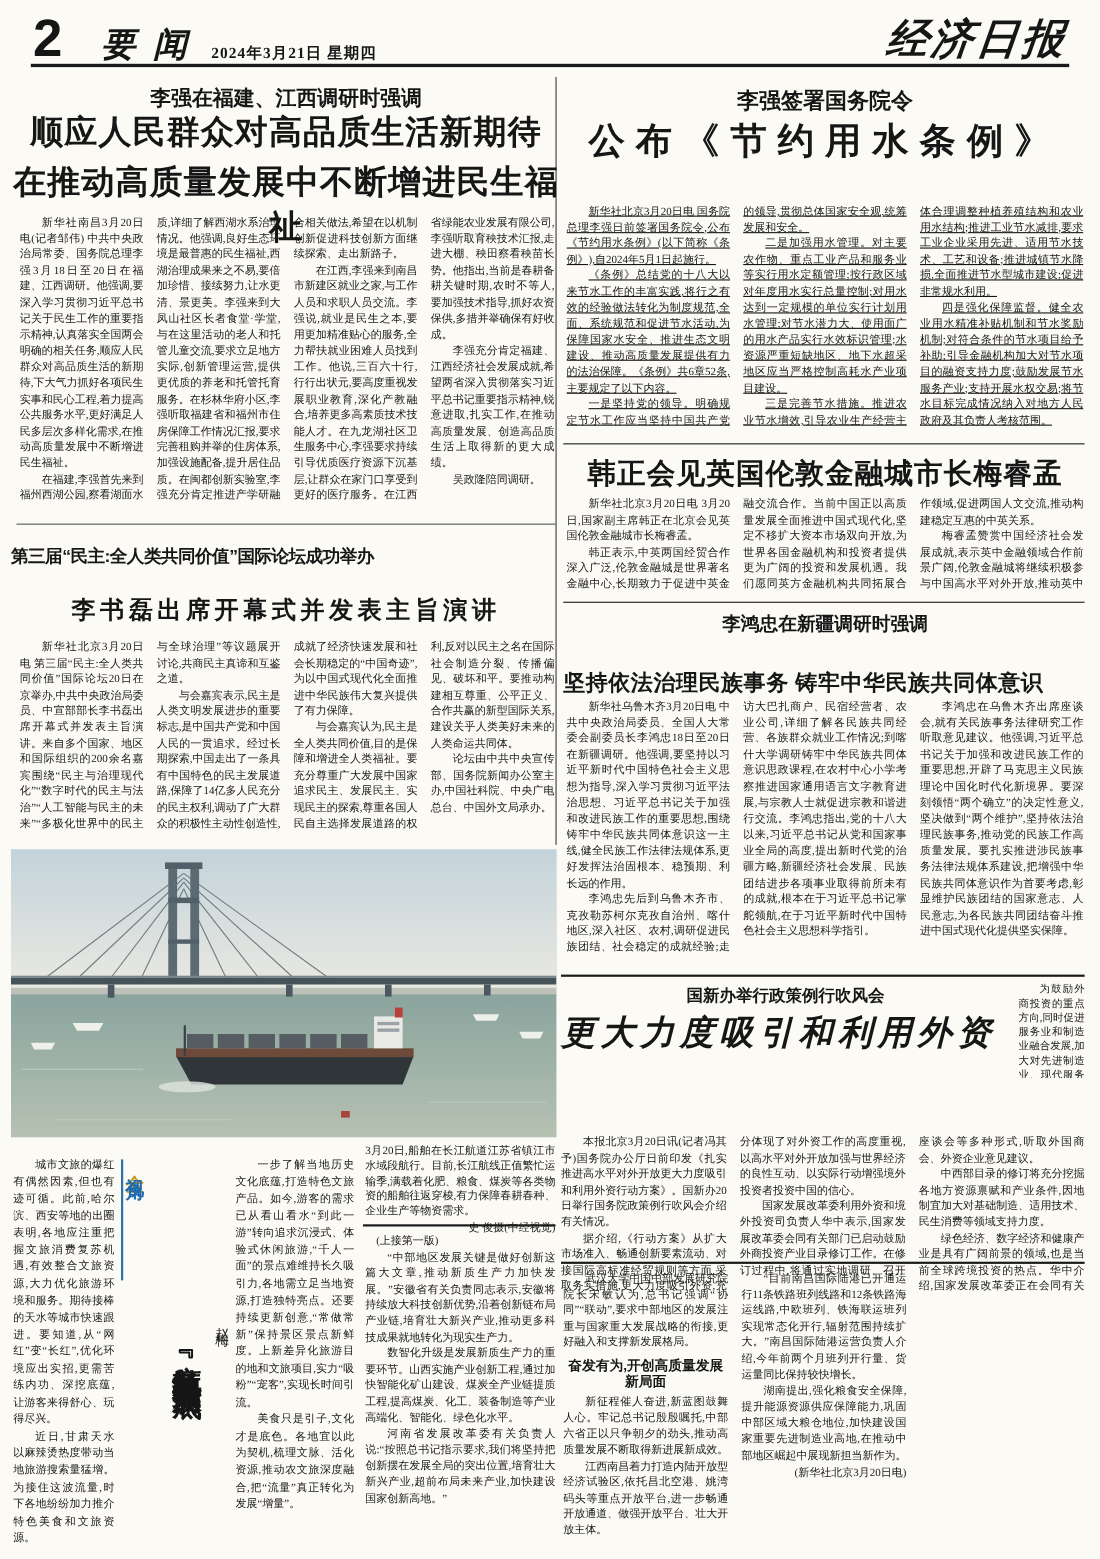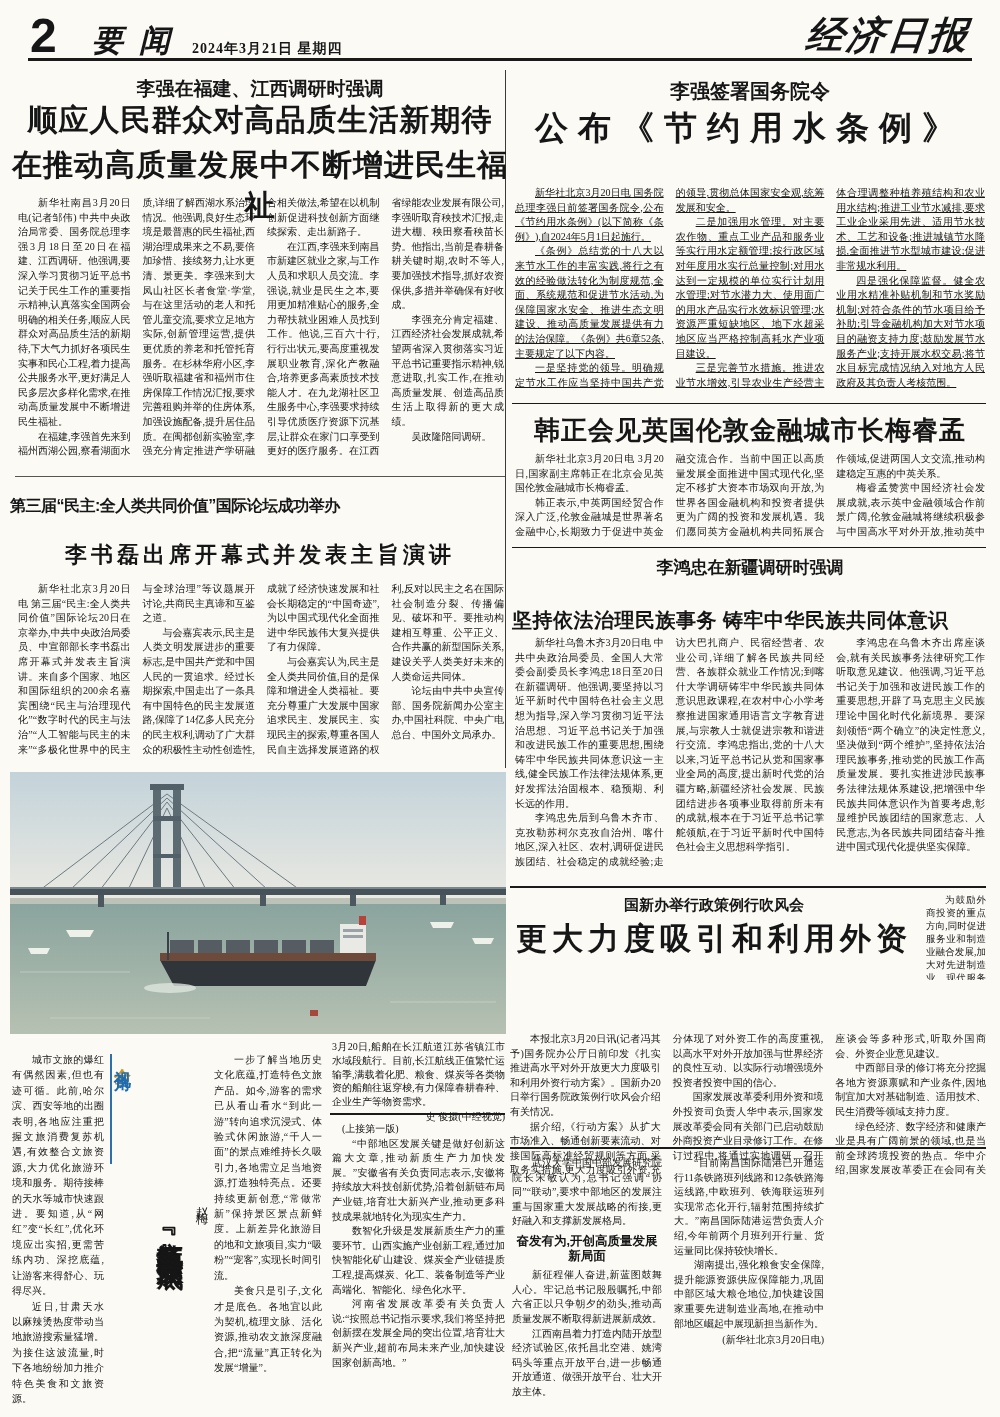--- a/index.html
+++ b/index.html
@@ -93,21 +93,21 @@
   #artD-h { position:absolute; left:512px; top:586px; width:476px; font-size:20px;
             letter-spacing:0.5px; text-align:left;margin-top:21px; }
   #artD-body { position:absolute; left:515px; top:636px; width:470px; height:244px; }
   #ruleD { left:510px; top:886px; width:476px; height:2px; }
 
   
   #artH { position:absolute; left:510px; top:892px; width:476px; height:248px; }
   #artH-kicker { position:absolute; left:0; top:4px; width:408px; font-size:15px;
                  font-family:Liberation Mono, monospace; font-weight:700; text-align:center; }
   #artH-h { position:absolute; left:0; top:26px; width:408px; font-size:31px;
-            letter-spacing:5px; text-align:center; }
+            letter-spacing:5px; text-align:left;font-style:italic; }
   #artH-sliver { position:absolute; left:416px; top:2px; width:60px; height:86px;
                  font-size:9.5px; line-height:13px; text-align:justify; overflow:hidden; }
   #artH-body { position:absolute; left:0; top:92px; width:476px; height:152px;margin-top:48px; }
   #ruleH { left:510px; top:1147px; width:476px; height:2px; }
   #jump2 { position:absolute; left:512px; top:1156px; width:474px; height:258px; }
 </style>
 </head>
 <body>
 
 <div id="hdr-num">2</div>

